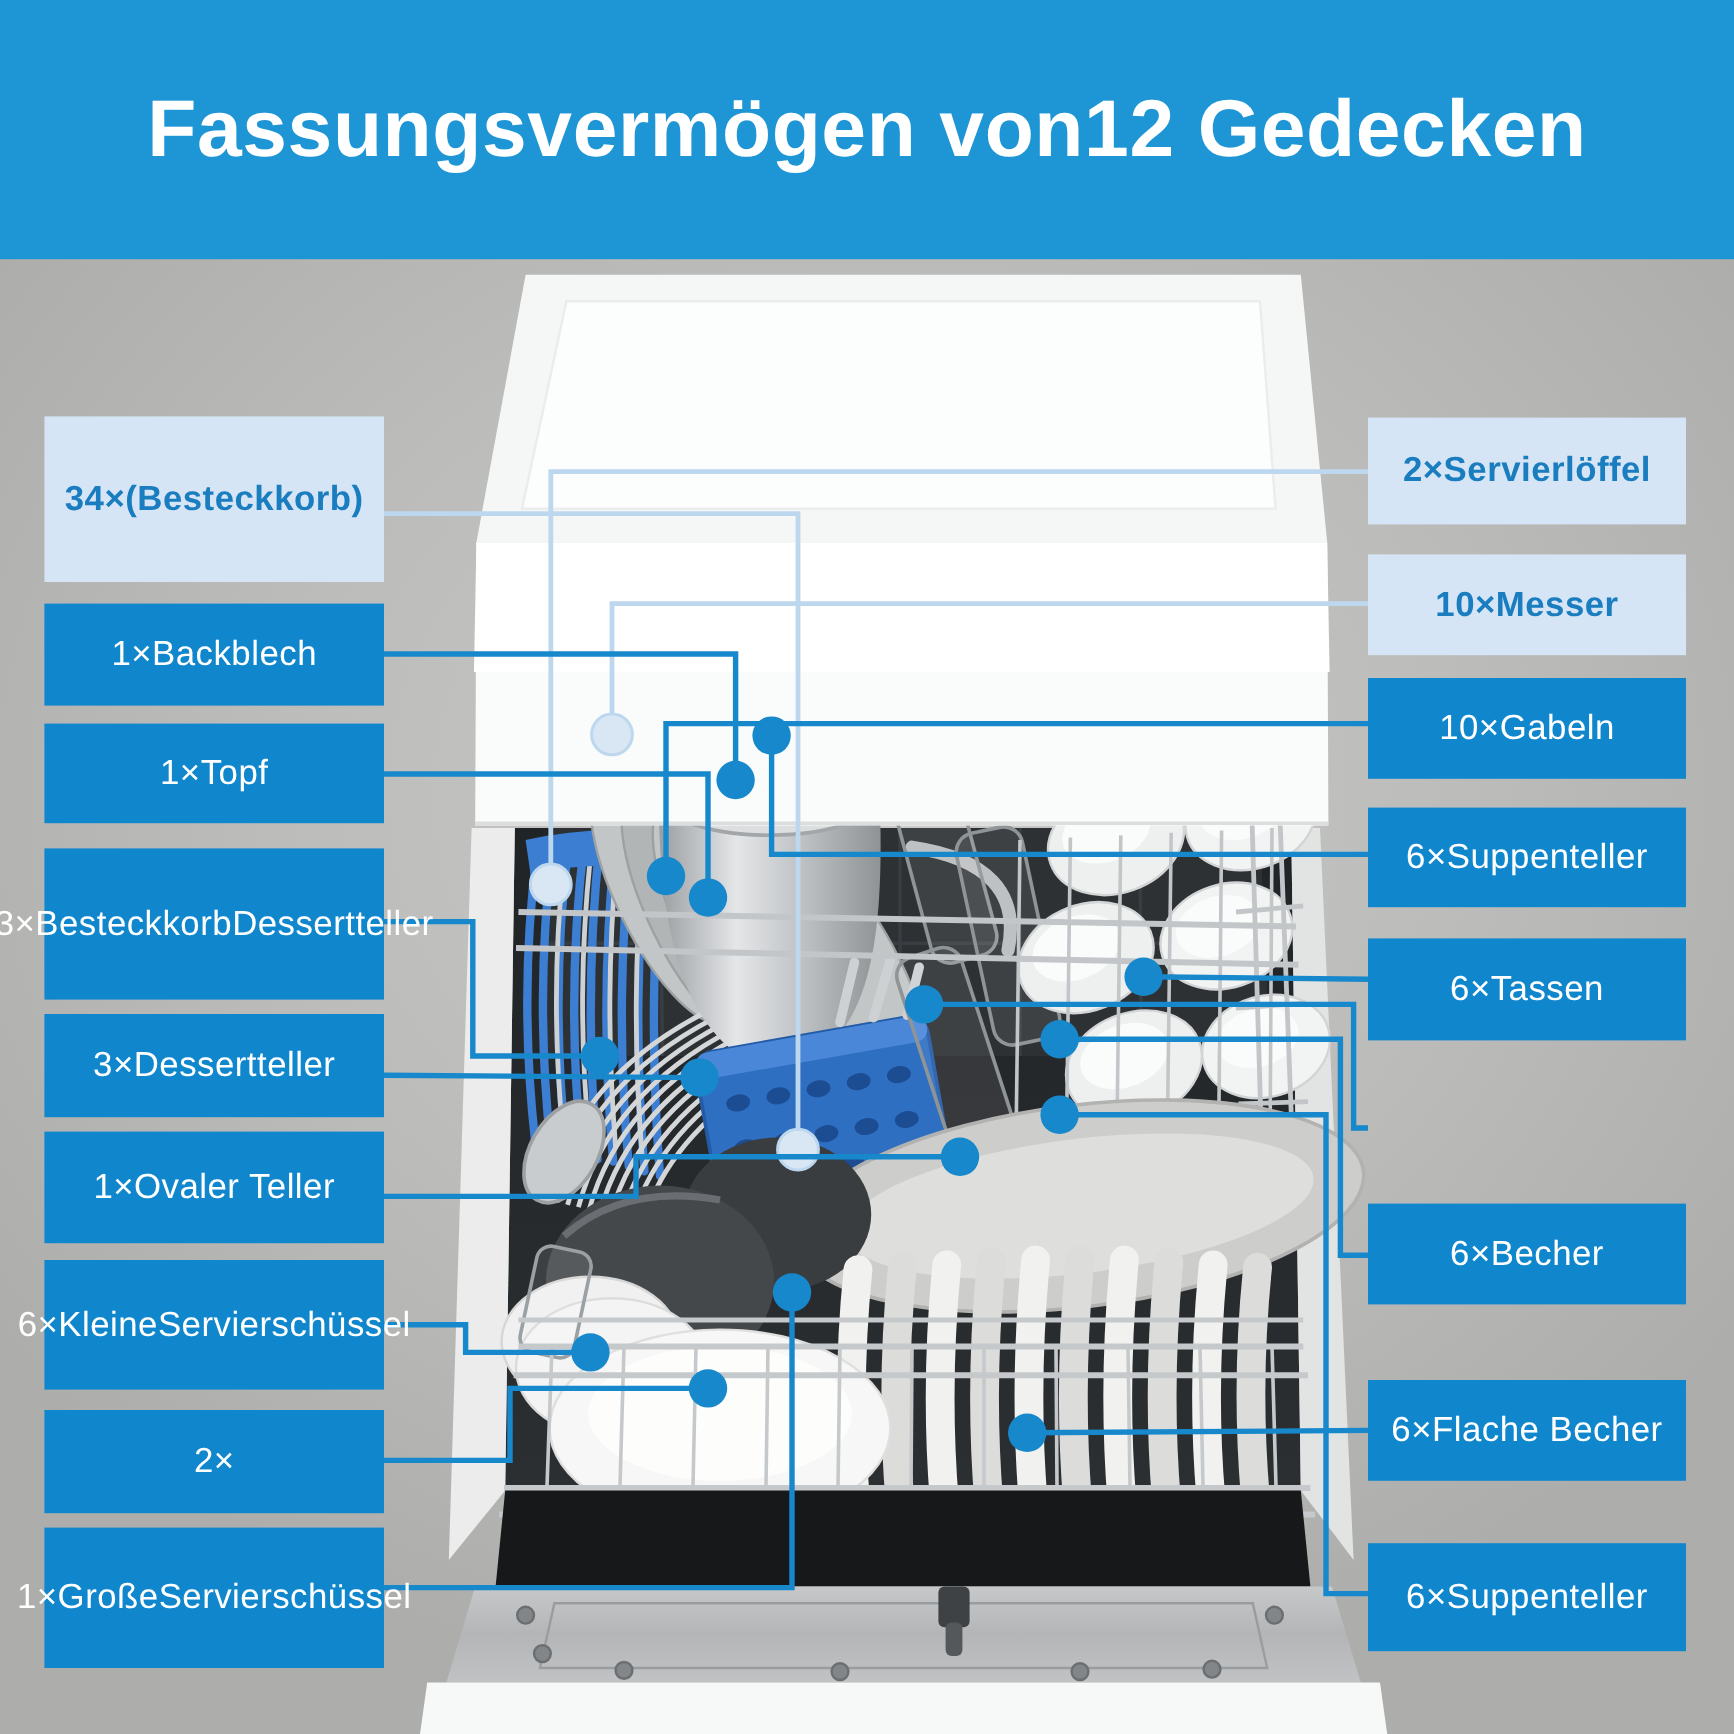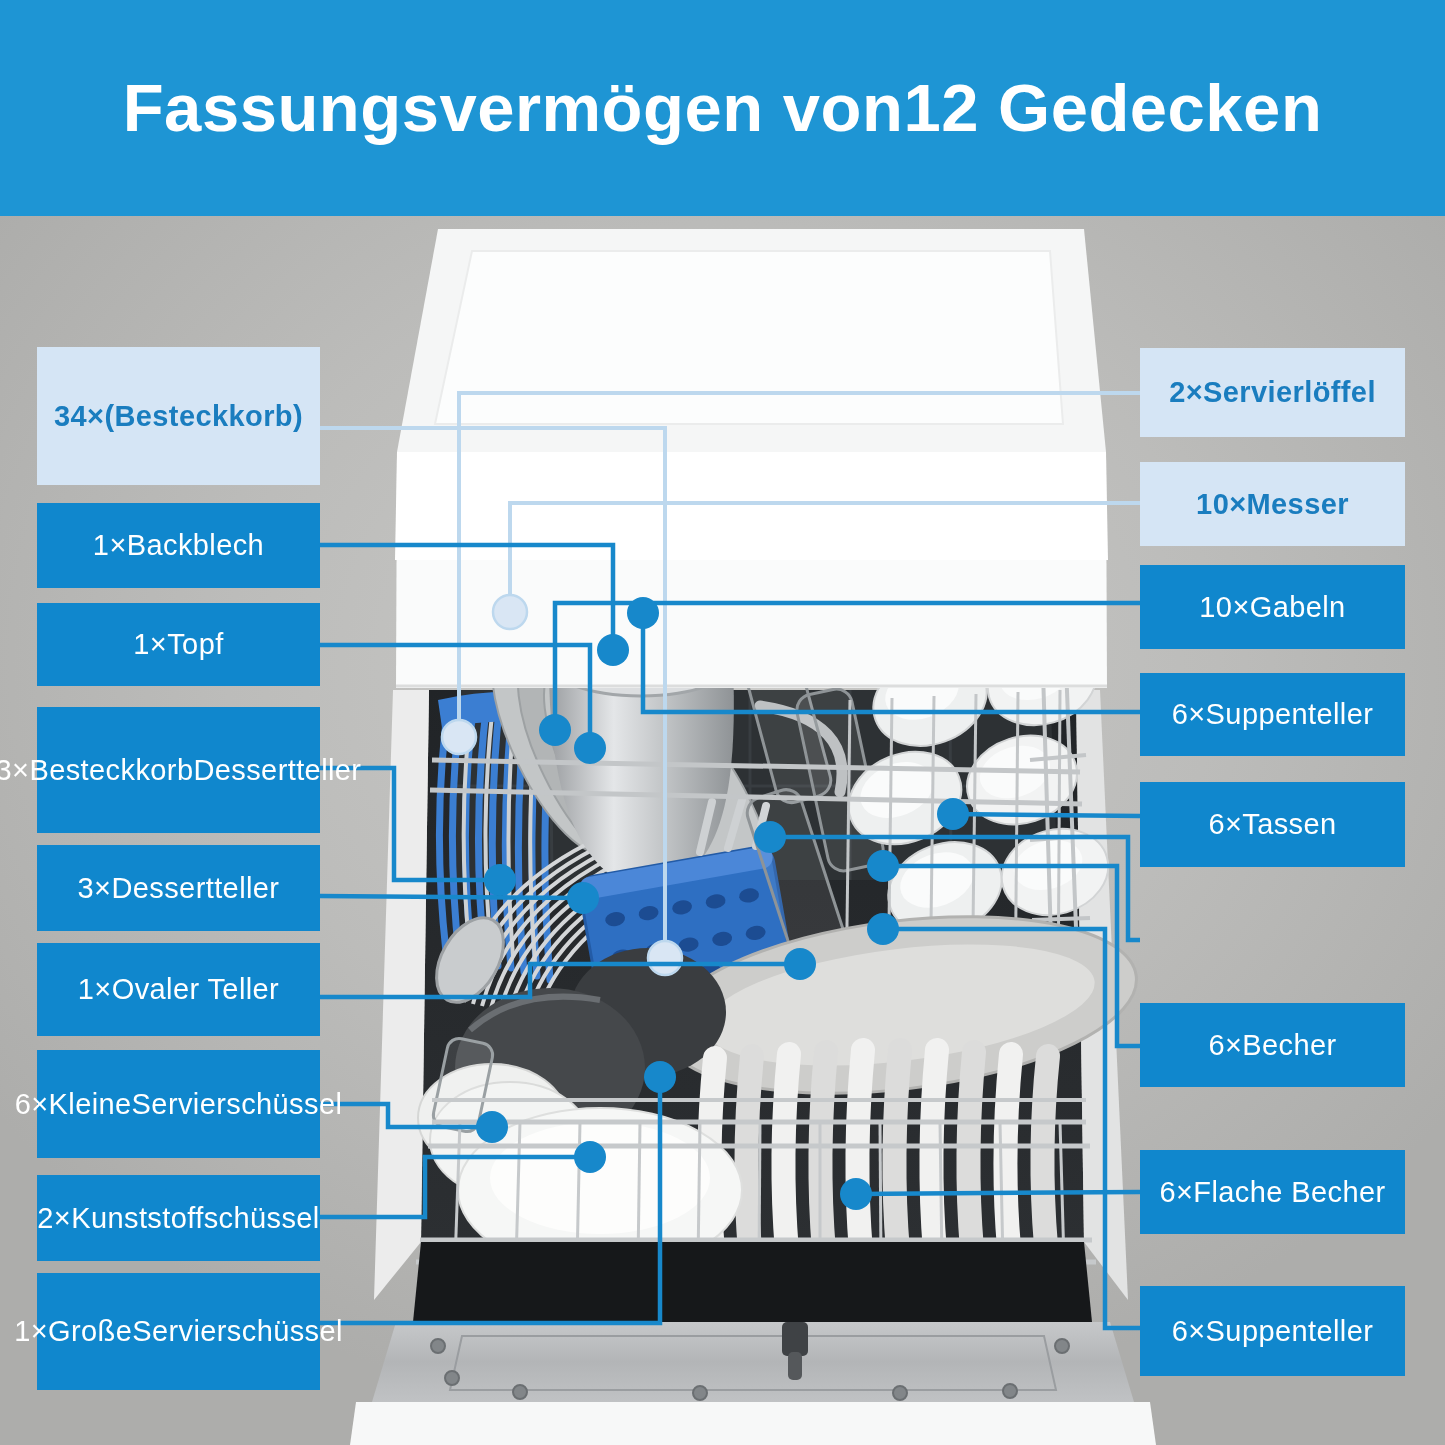--- a/index.html
+++ b/index.html
@@ -353,21 +353,20 @@
       <div>1×</div>
       <div>Ovaler Teller</div>
     </div>
     <div class="label-box" style="left: 37px; top: 1050px; width: 283px; height: 108px;">
       <div>6×</div>
       <div>Kleine</div>
       <div>Servierschüssel</div>
     </div>
     <div class="label-box" style="left: 37px; top: 1175px; width: 283px; height: 86px;">
       <div>2×</div>
-      <div>Kunststoffschüssel</div>
     </div>
     <div class="label-box" style="left: 37px; top: 1273px; width: 283px; height: 117px;">
       <div>1×</div>
       <div>Große</div>
       <div>Servierschüssel</div>
     </div>
     <div class="label-box light" style="left: 1140px; top: 348px; width: 265px; height: 89px;">
       <div>2×</div>
       <div>Servierlöffel</div>
     </div>

